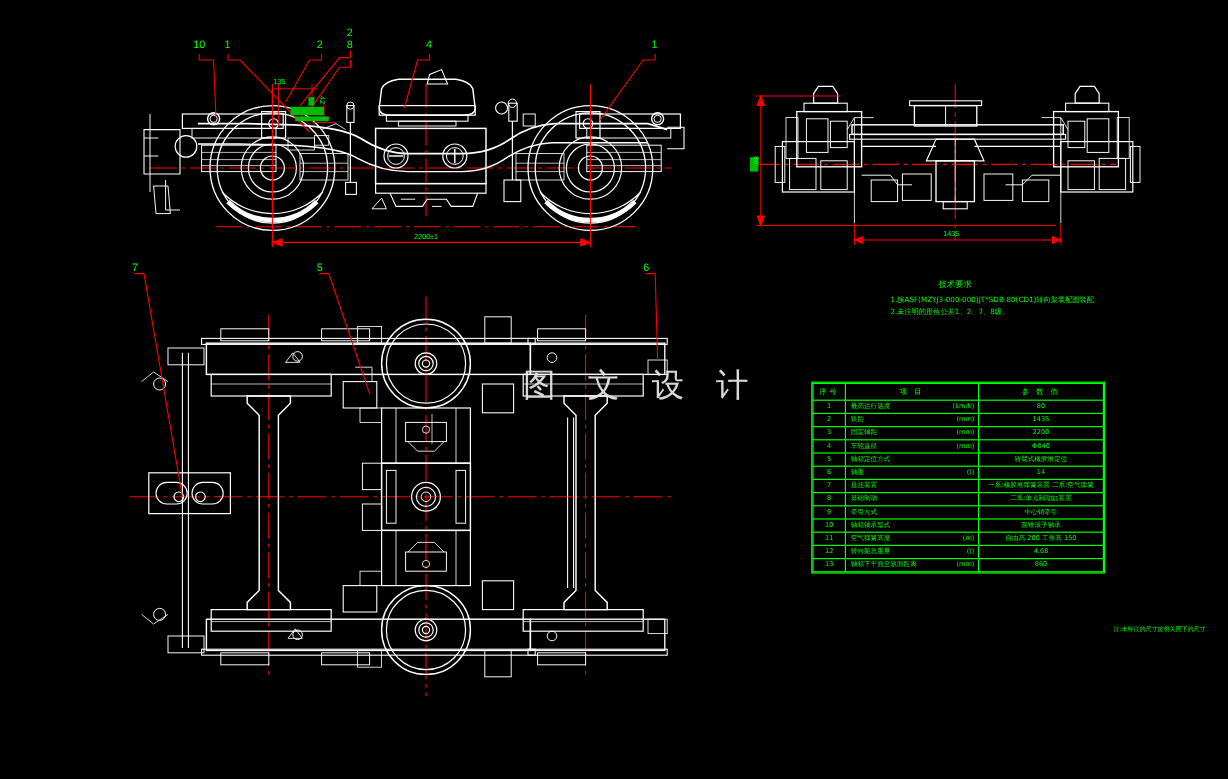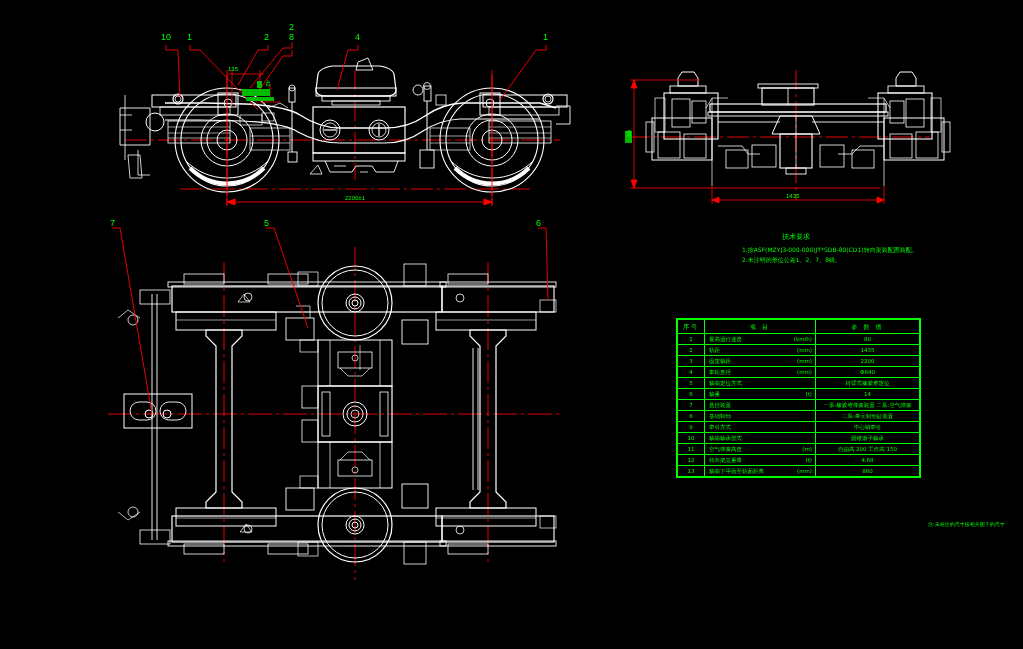--- a/index.html
+++ b/index.html
@@ -384,20 +384,21 @@
   <div class="lbl" style="left:536px;top:219px;">6</div>
 
   <div class="dim" style="left:345px;top:195px;">2200±1</div>
   <div class="dim" style="left:228px;top:66px;">135</div>
   <div class="dim" style="left:265px;top:80px;
                   writing-mode:vertical-rl;">42</div>
   <div class="dim" style="left:786px;top:193px;">1435</div>
   <div class="dim" style="left:626px;top:130px;
                   writing-mode:vertical-rl;">80</div>
 
+  <div class="watermark">图 文 设 计</div>
 
   <div class="techreq">
     <div class="t-title">技术要求</div>
     <div class="t-line">1.按ASF(MZYJ3-000-000)JT*SDB-80(CD1)转向架装配图装配。</div>
     <div class="t-line" style="margin-top:1px;">2.未注明的形位公差1、2、7、8级。</div>
   </div>
 
   <div class="spec">
     <table>
       <thead>

